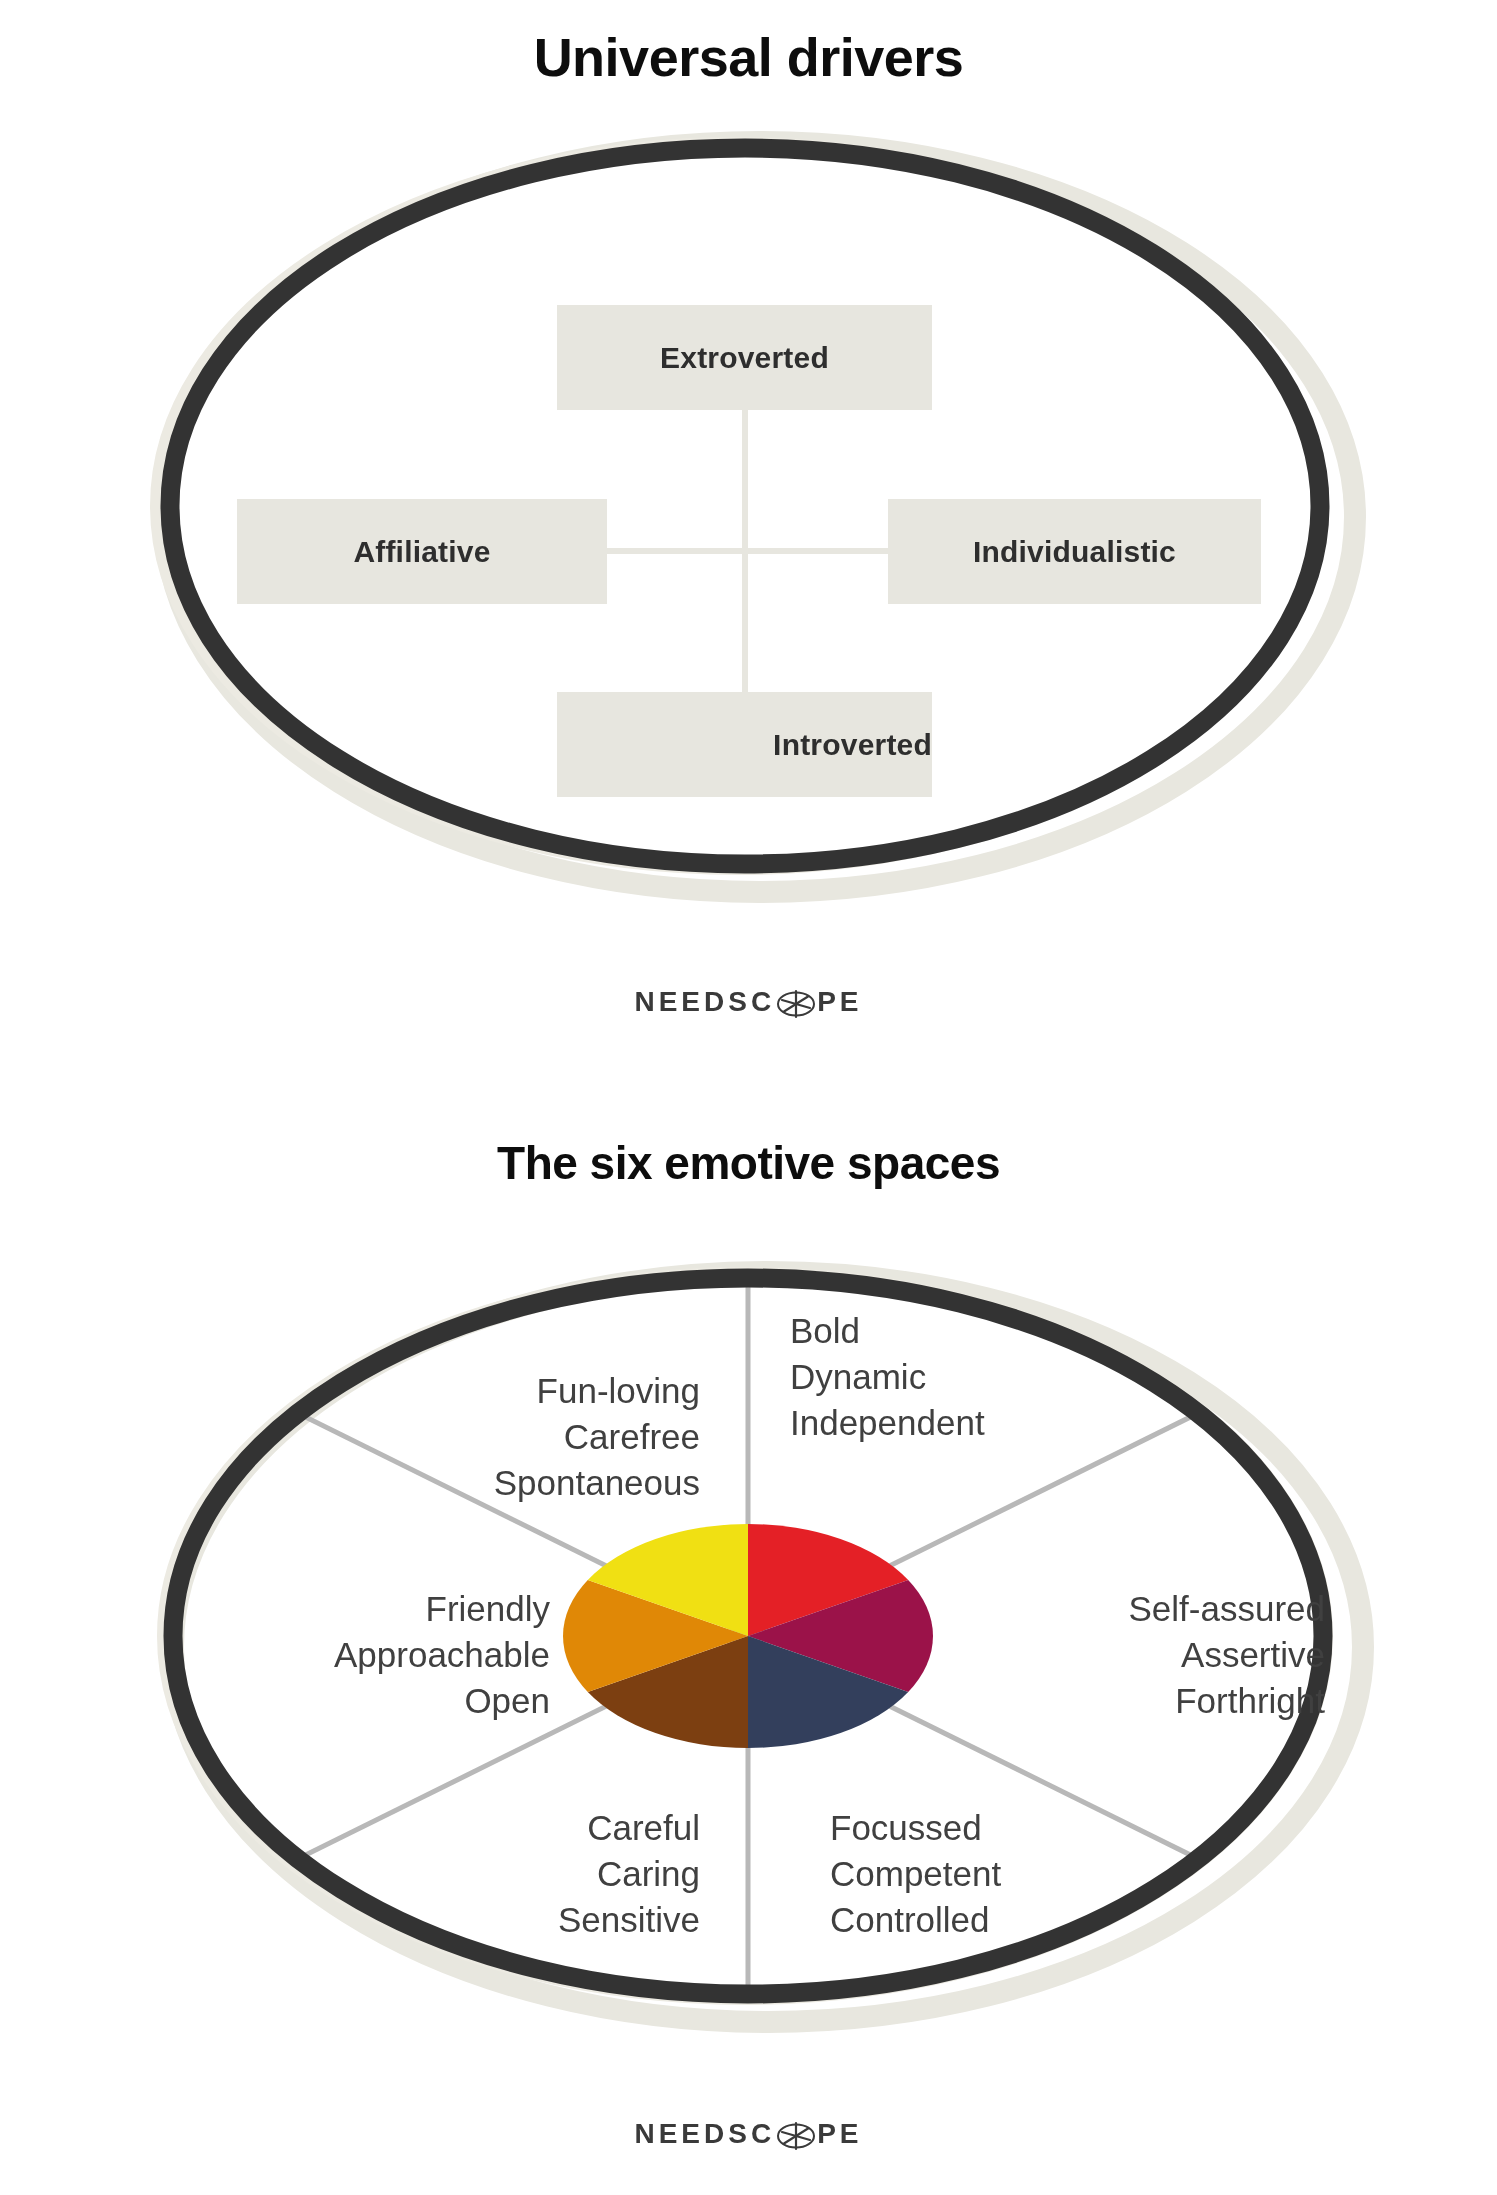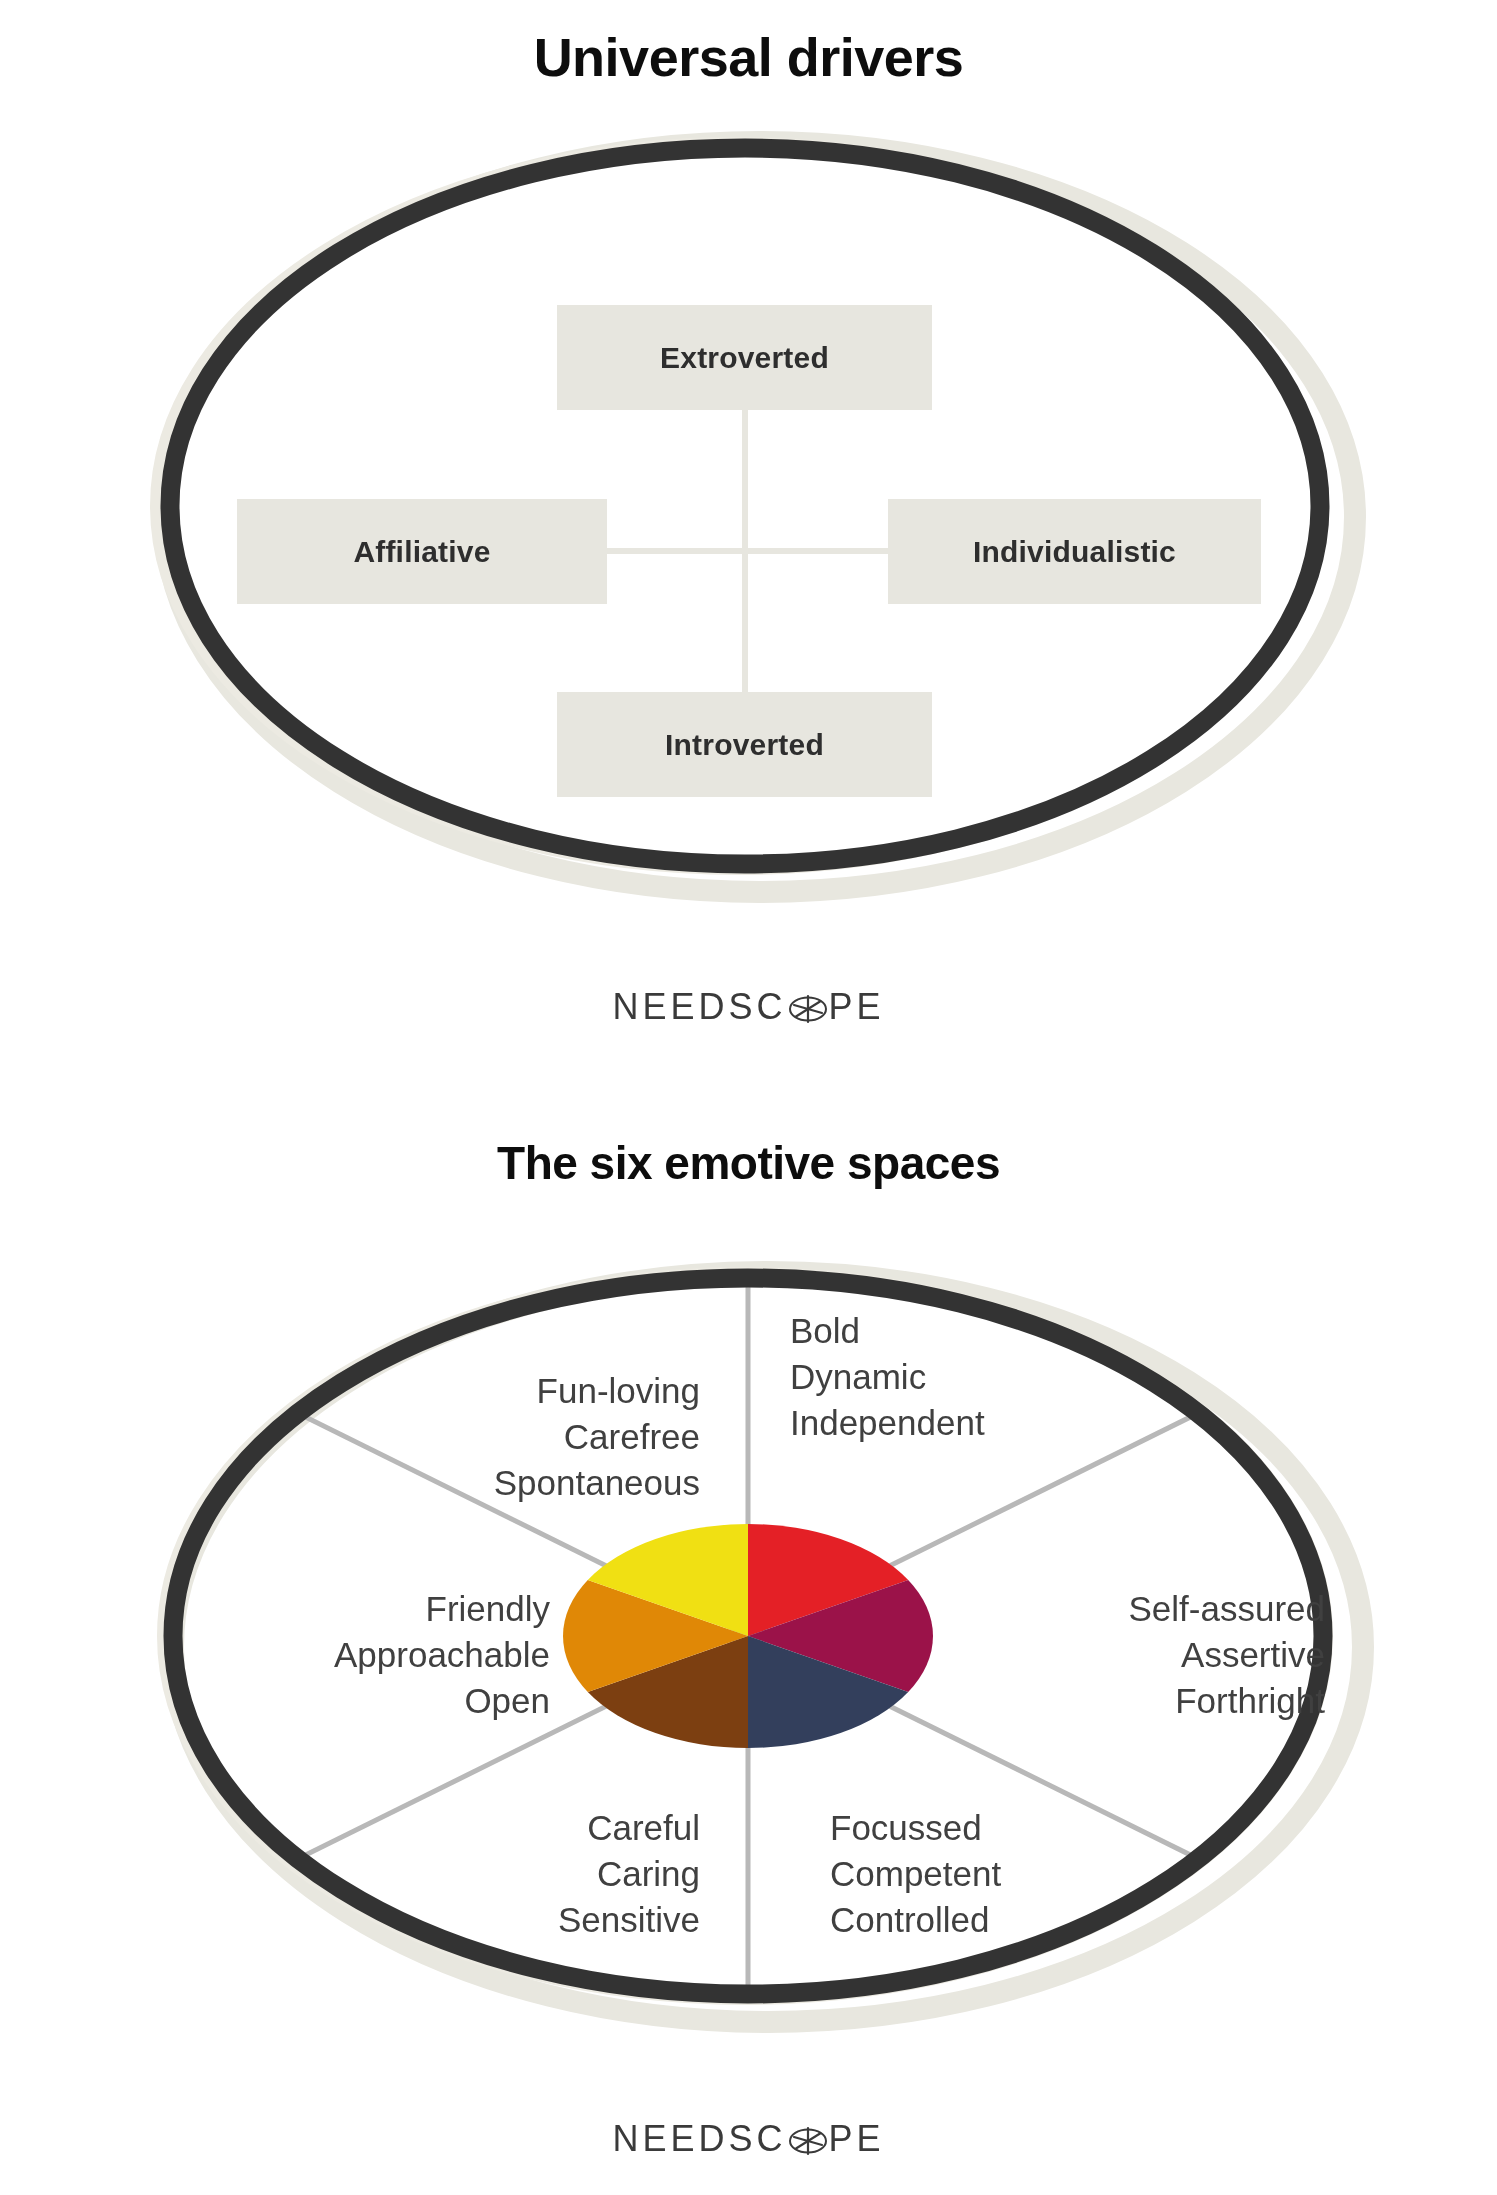--- a/index.html
+++ b/index.html
@@ -68,21 +68,21 @@
     background: #e7e6df;
     color: #2e2e2e;
     font-weight: bold;
     font-size: 30px;
     display: flex;
     align-items: center;
     justify-content: center;
     letter-spacing: 0.2px;
   }
   #box-extroverted  { left: 557px; top: 265px; width: 375px; height: 105px; }
-  #box-introverted  { left: 557px; top: 652px; width: 375px; height: 105px; }
+  #box-introverted  { left: 557px; top: 652px; width: 375px; height: 105px; justify-content: flex-end; }
   #box-affiliative  { left: 237px; top: 459px; width: 370px; height: 105px; }
   #box-individualistic { left: 888px; top: 459px; width: 373px; height: 105px; }
 
   
   .connector {
     position: absolute;
     background: #e7e6df;
   }
   #conn-vert { left: 742px; top: 360px; width: 6px; height: 302px; }
   #conn-horz { left: 600px; top: 508px; width: 295px; height: 6px; }
@@ -90,24 +90,24 @@
   
   .logo {
     position: absolute;
     width: 1497px;
     display: flex;
     align-items: center;
     justify-content: center;
     gap: 1px;
   }
   .logo-text {
-    font-size: 36px;
+    font-size: 28px;
     letter-spacing: 4px;
     color: #3a3a3a;
-    font-weight: normal;
+    font-weight: bold;
   }
   .logo-mark {
     display: inline-block;
     width: 40px;
     height: 32px;
     position: relative;
     top: 2px;
   }
   #logo-drivers { top: 946px; }
   #logo-emotive { top: 2118px; }

